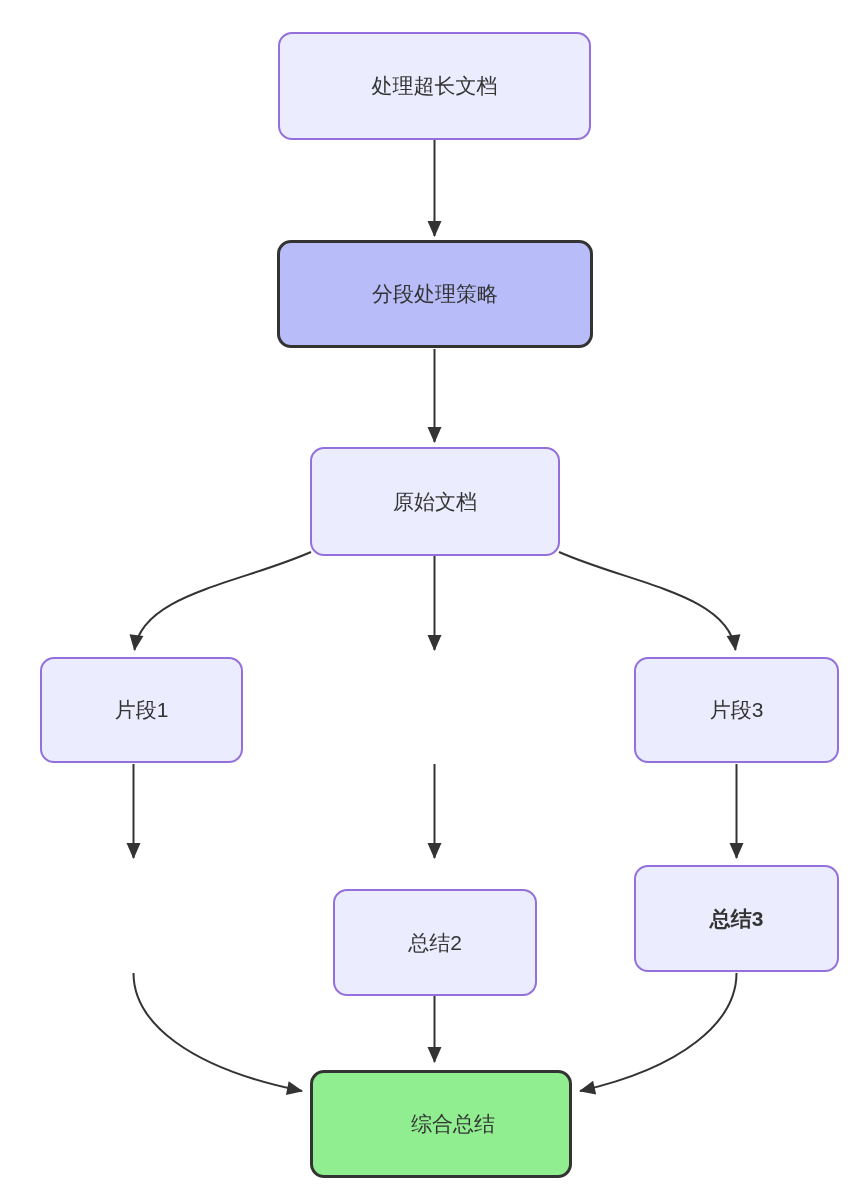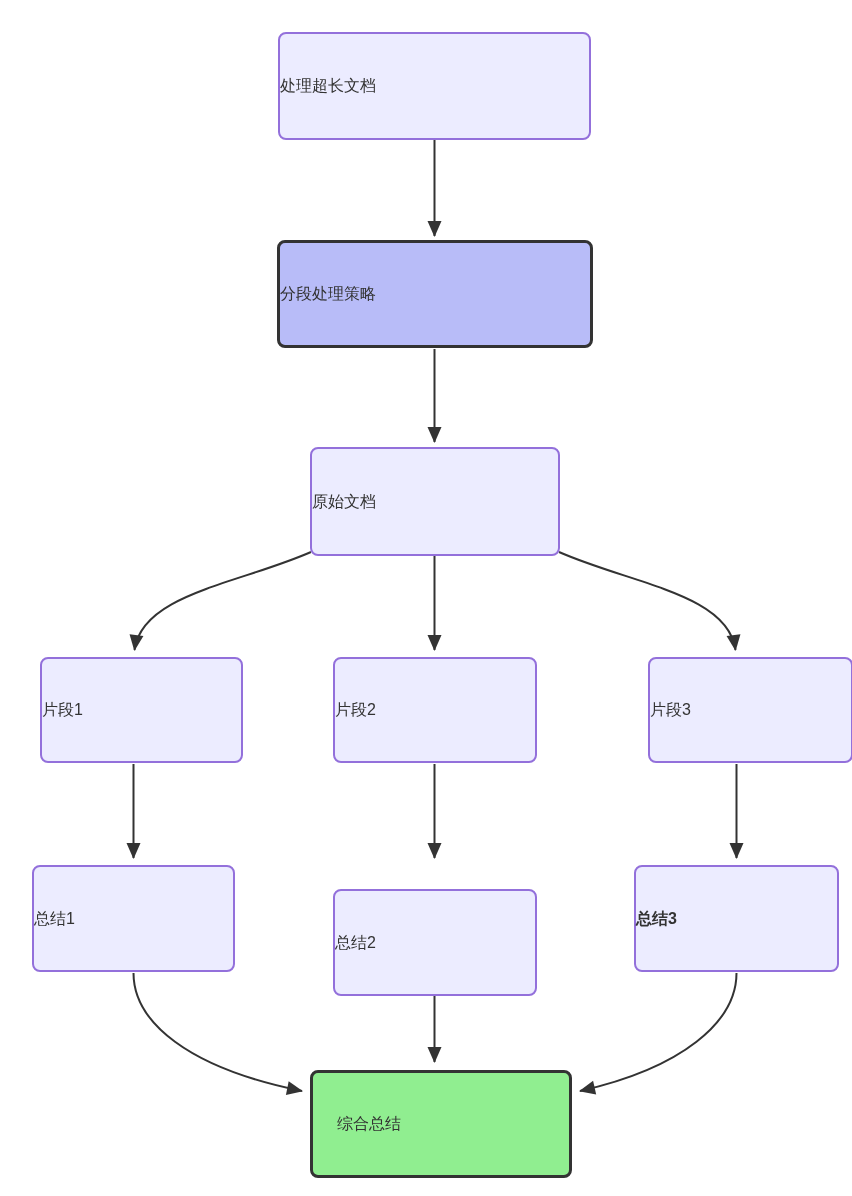--- a/index.html
+++ b/index.html
@@ -24,24 +24,25 @@
   }
   #edges .arrowhead {
     fill: var(--edge-color, #333333);
     stroke: none;
   }
   .node {
     position: absolute;
     box-sizing: border-box;
     display: flex;
     align-items: center;
-    font-size: 16px;
+    justify-content: center;
+    font-size: 21px;
     line-height: 1.2;
     color: var(--text-color, #333333);
-    border-radius: 8px;
+    border-radius: 14px;
     text-align: center;
     white-space: nowrap;
   }
   .node.default {
     background: var(--node-fill, #ECECFF);
     border: 2px solid var(--node-border, #9370DB);
   }
   .node.highlight {
     background: var(--highlight-fill, #b8bcf8);
     border: 3.5px solid var(--highlight-border, #333333);
@@ -85,31 +86,25 @@
   </div>
 
   <div class="node highlight" style="left:277px; top:240px; width:316px; height:108px;">
     <span>分段处理策略</span>
   </div>
 
   <div class="node default" style="left:40px; top:657px; width:203px; height:106px;">
     <span>片段1</span>
   </div>
 
-  <div class="node default" style="left:333px; top:657px; width:204px; height:106px;">
-    <span>片段2</span>
-  </div>
 
-  <div class="node default" style="left:648px; top:657px; width:205px; height:106px;">
+  <div class="node default" style="left:634px; top:657px; width:205px; height:106px;">
     <span>片段3</span>
   </div>
 
-  <div class="node default" style="left:32px; top:865px; width:203px; height:107px;">
-    <span>总结1</span>
-  </div>
 
   <div class="node default" style="left:333px; top:865px; width:204px; height:107px;margin-top:24px;">
     <span>总结2</span>
   </div>
 
   <div class="node default" style="left:634px; top:865px; width:205px; height:107px;font-weight:bold;">
     <span>总结3</span>
   </div>
 
   <div class="node result" style="left:310px; top:1070px; width:262px; height:108px;">

